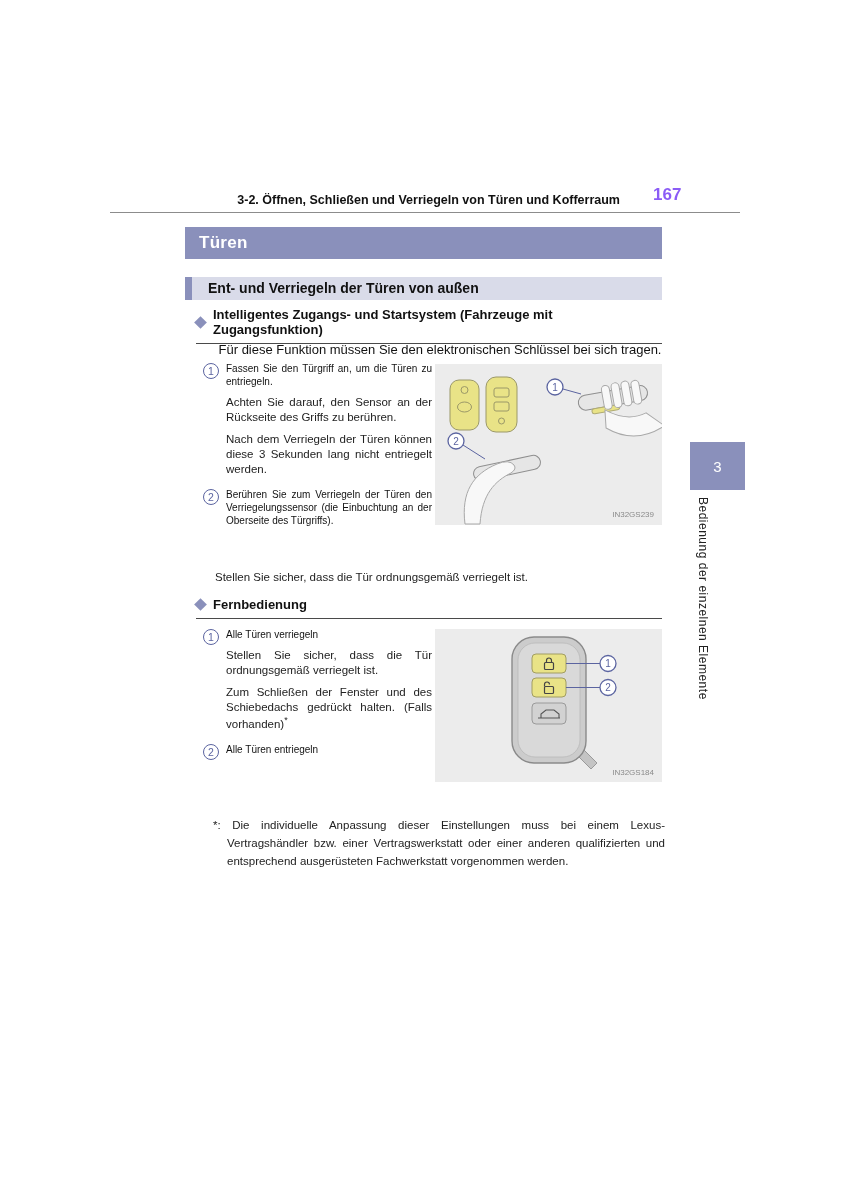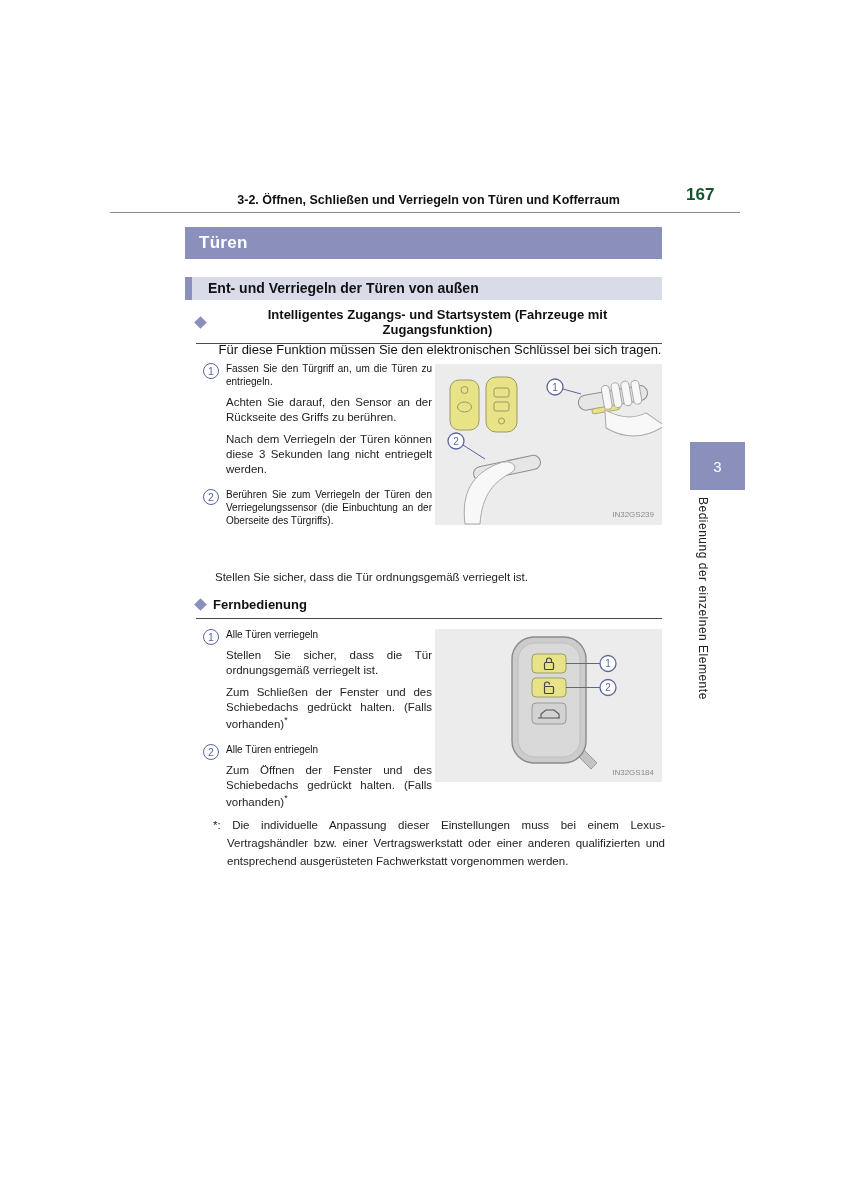--- a/index.html
+++ b/index.html
@@ -7,21 +7,21 @@
   .page {
     position:relative; width:848px; height:1072px; background:#ffffff;
     overflow:hidden; color:#1a1a1a;
   }
   .header-title {
     position:absolute; top:193px; right:228px;
     font-size:12.5px; font-weight:bold; color:#111;
   }
   .page-num {
     position:absolute; top:185px; left:653px;
-    font-size:17px; font-weight:bold; color:#14532d;margin-left:33px;
+    font-size:17px; font-weight:bold; color:#8b5cf6;
   }
   .header-rule {
     position:absolute; left:110px; top:212px; width:630px; height:1px;
     background:#8c8c8c;
   }
   .banner {
     position:absolute; left:185px; top:227px; width:477px; height:32px;
     background:#8a90bb; color:#ffffff; font-size:17px; font-weight:bold;
     line-height:32px; padding-left:14px; letter-spacing:0.3px;
   }
@@ -36,21 +36,21 @@
   .subheading {
     position:absolute; left:196px; width:466px;
     display:flex; align-items:center; gap:8px;
     border-bottom:1px solid #4a4a4a; padding-bottom:6px;
   }
   .subheading .diamond {
     width:9px; height:9px; background:#8a90bb; transform:rotate(45deg);
     flex:0 0 auto;
   }
   .subheading .txt { font-size:13px; font-weight:bold; color:#111; }
-  .sub1 { top:307px;text-align:center; }
+  .sub1 { top:307px; }
   .sub2 { top:597px; }
   .intro {
     position:absolute; left:215px; top:342px; width:450px;
     font-size:13px; color:#111;text-align:center;
   }
   .steps { position:absolute; width:229px; }
   .steps1 { left:203px; top:362px; }
   .steps2 { left:203px; top:628px; }
   .step { display:flex; gap:7px; margin-bottom:11px; }
   .circ {
@@ -185,21 +185,20 @@
       <div class="step-body">
         <div class="step-text">Alle Türen verriegeln</div>
         <div class="note">Stellen Sie sicher, dass die Tür ordnungsgemäß verriegelt ist.</div>
         <div class="note"><span>Zum Schließen der Fenster und des Schiebedachs gedrückt halten. (Falls vorhanden)</span><sup>*</sup></div>
       </div>
     </div>
     <div class="step">
       <span class="circ">2</span>
       <div class="step-body">
         <div class="step-text">Alle Türen entriegeln</div>
-        <div class="note"><span>Zum Öffnen der Fenster und des Schiebedachs gedrückt halten. (Falls vorhanden)</span><sup>*</sup></div>
       </div>
     </div>
   </div>
 
   <div class="figure fig2">
     <svg width="227" height="153" viewBox="0 0 227 153">
       <rect width="227" height="153" fill="#ececec"></rect>
       <g>
         <path d="M140 124 l16 16 6 -6 -16 -16 z" fill="#c4c4c4" stroke="#8a8a8a" stroke-width="0.8"></path>
         <rect x="77" y="8" width="74" height="126" rx="22" fill="#cccccc" stroke="#8a8a8a" stroke-width="1.4"></rect>

